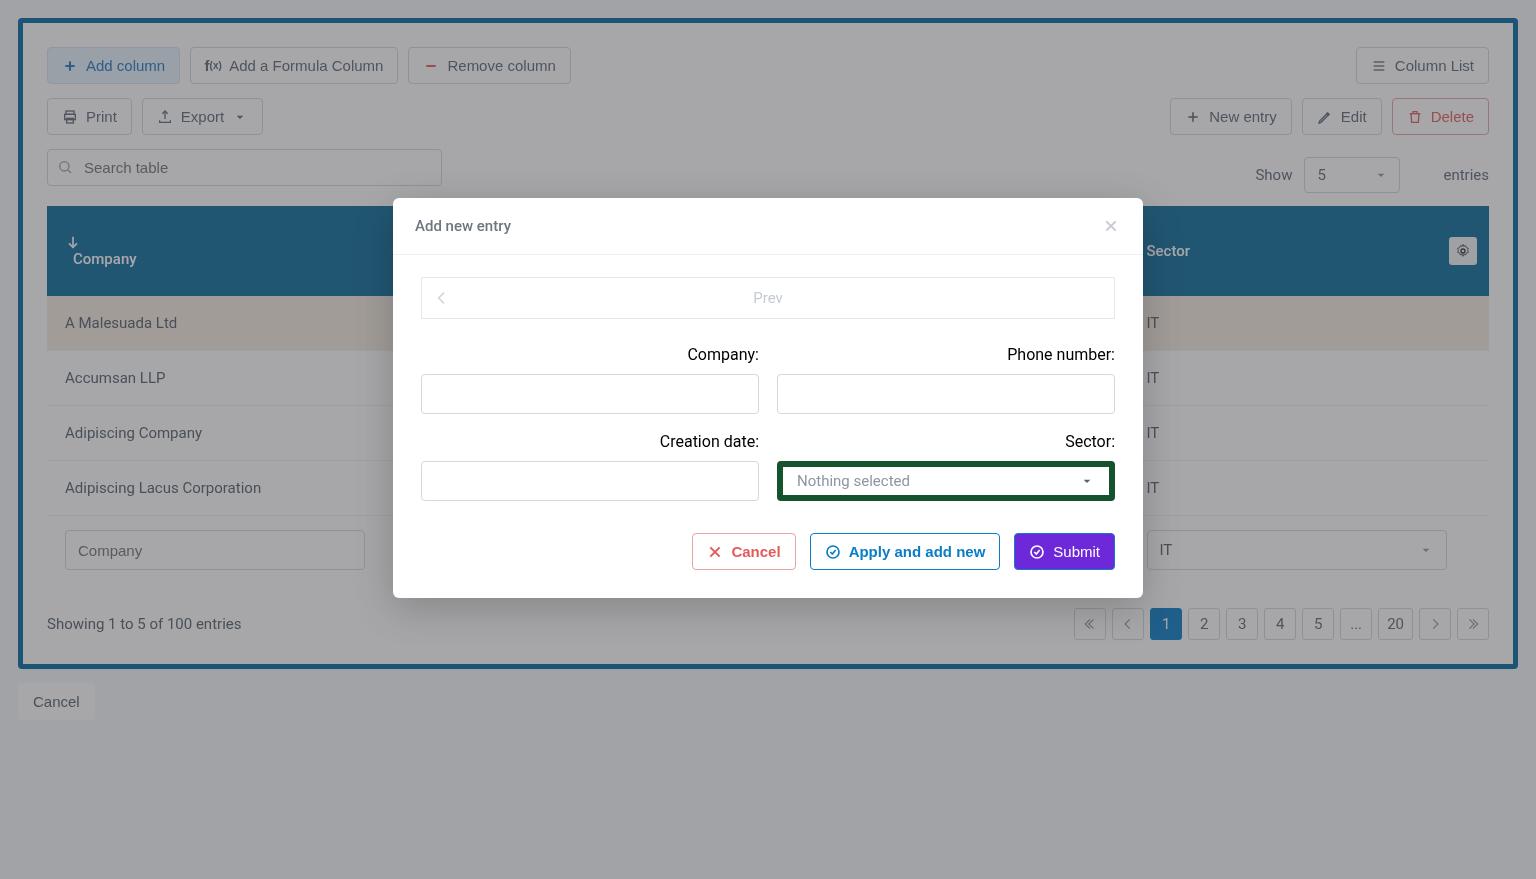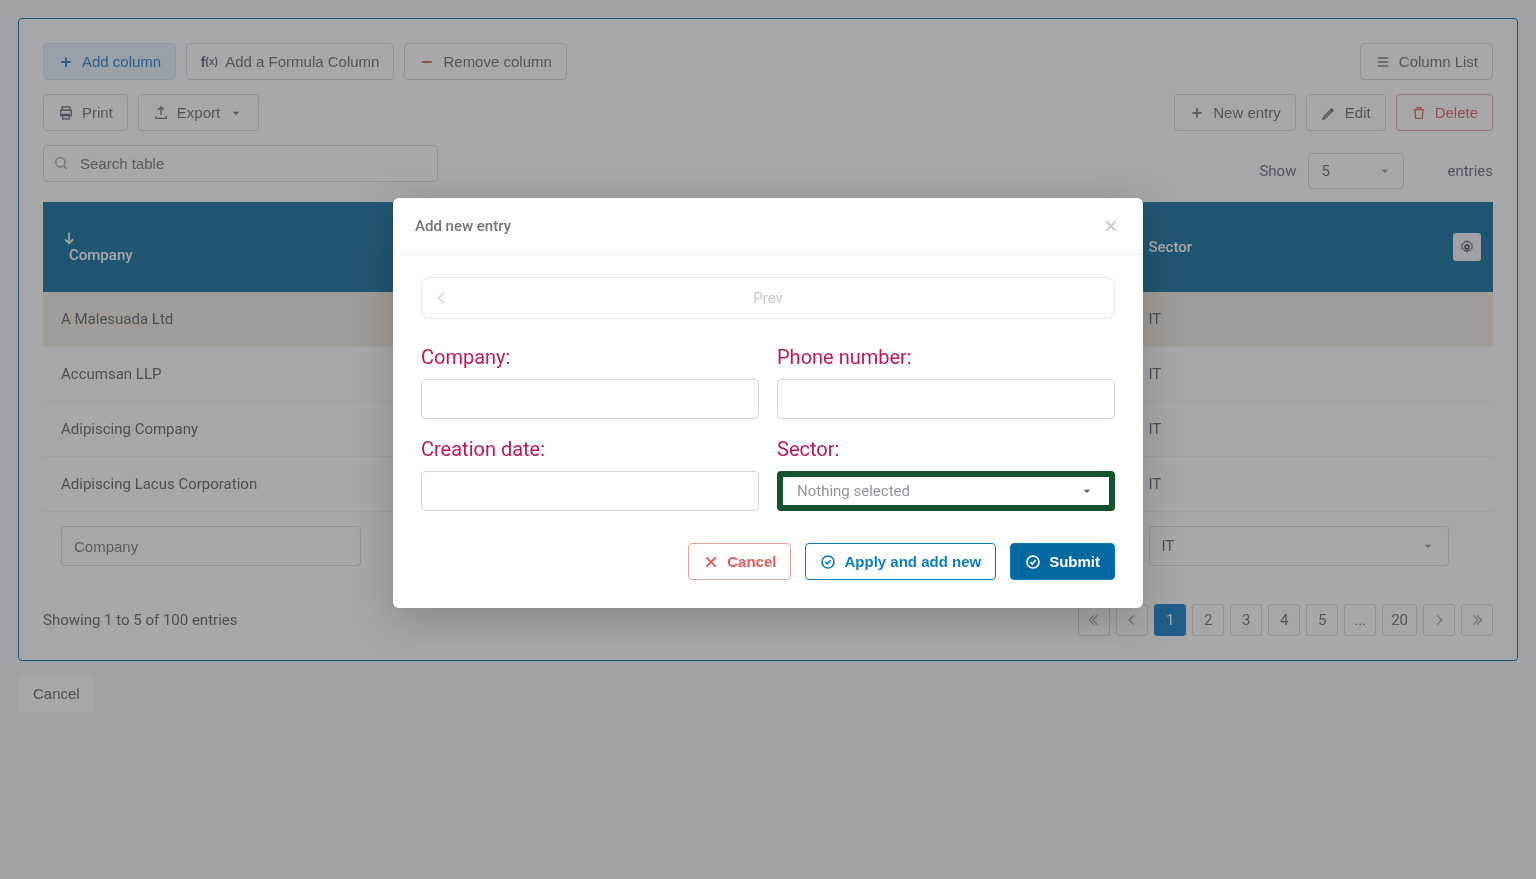--- a/index.html
+++ b/index.html
@@ -11,21 +11,21 @@
   height: 879px;
   overflow: hidden;
   position: relative;
   font-size: 14px;
 }
 
 .page { padding: 0; }
 
 .panel {
   background: #fff;
-  border: 1px solid #0369a1;
+  border: 5px solid #0369a1;
   border-radius: 4px;
   margin: 18px 18px 0 18px;
   padding: 24px;
 }
 
 .toolbar-row { display: flex; align-items: center; justify-content: space-between; margin-bottom: 14px; }
 .toolbar-left { display: flex; gap: 10px; align-items: center; }
 .toolbar-right { display: flex; gap: 10px; align-items: center; }
 
 .btn {
@@ -128,50 +128,50 @@
 .modal-header {
   padding:18px 22px; border-bottom:1px solid #eef0f2;
   display:flex; justify-content:space-between; align-items:center;
 }
 .modal-title { color:#6e7682; font-size:15px; font-weight:500; }
 .modal-close { color:#c5cbd3; font-size:20px; cursor:pointer; width:20px; height:20px; display:flex; align-items:center; justify-content:center; }
 
 .modal-body { padding: 22px 28px 28px 28px; }
 .nav-row { display:flex; gap:6px; margin-bottom: 26px; }
 .nav-btn {
-  flex:1; height:42px; border:1px solid #e5e7eb; border-radius:8px;
+  flex:1; height:42px; border:1px solid #e5e7eb; border-radius:0;
   display:flex; align-items:center; justify-content:center; position:relative;
   color:#6e7682; font-size:15px; cursor:pointer;
 }
 .nav-btn.prev { color:#c5cbd3; }
 .nav-btn.prev .chev { position:absolute; left:12px; color:#d4d7dc; }
 .nav-btn.next { font-weight:600; color:#56616d; }
 .nav-btn.next .chev { position:absolute; right:12px; color:#c5cbd3; }
 
 .form-grid {
   display:grid; grid-template-columns: 1fr 1fr; gap: 18px 18px;
 }
-.form-label { color:#be185d; font-size:20px; margin-bottom:10px; display:block; }
+.form-label { color:#000000; font-size:16px; margin-bottom:10px; display:block;text-align:right; }
 .form-input {
   width:100%; height:40px; border:1px solid #d4d7dc; border-radius:4px; padding:0 12px;
   font-size:15px;
 }
 .form-select {
   width:100%; height:40px; border:6px solid #14532d; border-radius:4px;
   position:relative; display:flex; align-items:center; padding:0 36px 0 14px;
   color:#8d96a3; font-size:15px;
 }
 .form-select .caret-down { position:absolute; right:14px; top:50%; transform:translateY(-50%); color:#56616d; }
 
 .modal-actions {
   display:flex; justify-content:flex-end; gap:14px; margin-top:32px;
 }
 .btn.cancel-red { background:#fff; color:#e35b5a; border-color:#e5a5a4; font-weight:600; }
 .btn.outline-blue { background:#fff; color:#0a7dc6; border-color:#0a7dc6; font-weight:600; }
-.btn.solid-blue { background:#0369a1; border-color:#0a7dc6; color:#fff; font-weight:700;text-align:center; }
+.btn.solid-blue { background:#6d28d9; border-color:#0a7dc6; color:#fff; font-weight:400;text-align:center; }
 </style>
 </head>
 <body>
 
 <div class="page">
   <div class="panel">
 
     <div class="toolbar-row">
       <div class="toolbar-left">
         <button class="btn blue-light">

